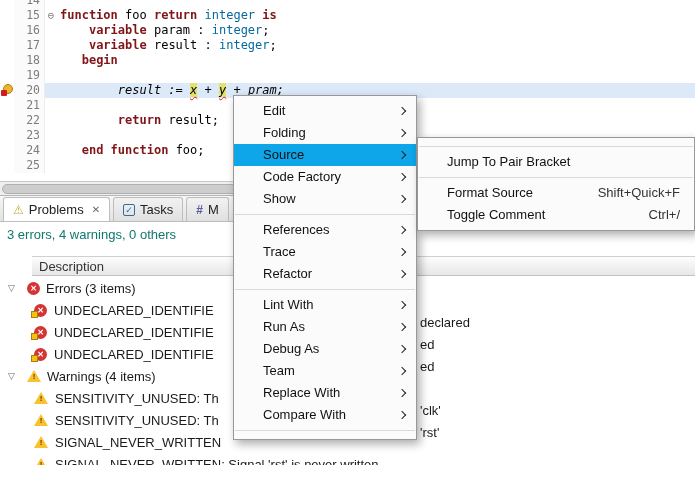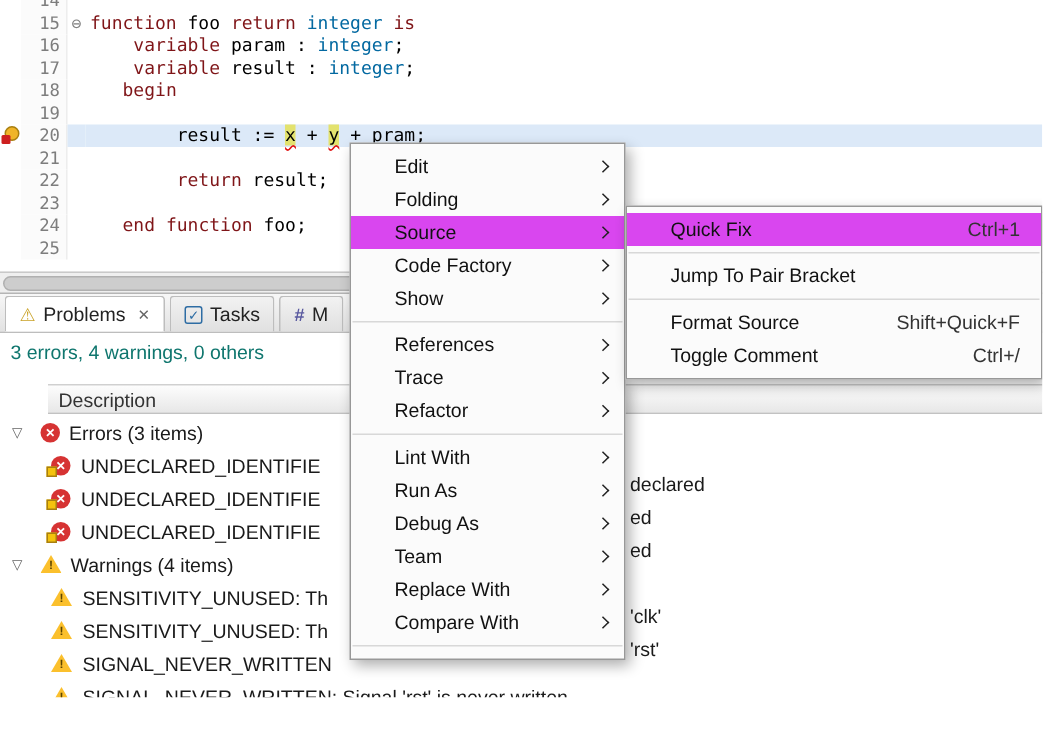--- a/index.html
+++ b/index.html
@@ -7,22 +7,22 @@
   .screen { position:relative; width:695px; height:465px; background:#fff; overflow:hidden;padding-left:44px; }
 
   
   .editor { position:absolute; top:0; left:0; width:695px; height:181px; overflow:hidden; background:#fff; z-index:1; }
   .elines { position:absolute; top:-7px; left:0; right:0; }
   .eline { display:flex; height:15px; line-height:15px; font-family:"DejaVu Sans Mono", monospace; font-size:12px; color:#000; }
   .annot { width:14px; flex:none; background:#fff; }
   .lnum { width:31px; flex:none; text-align:right; padding-right:4px; color:#7d7d7d; background:#fbfbfb; border-right:1px solid #ededed; font-size:11.5px; }
   .fold { width:12px; flex:none; text-align:center; color:#808080; font-size:11px; }
   .codetext { flex:1; white-space:pre; padding-left:3px; }
-  .eline.cur .codetext, .eline.cur .fold { background:#dce9f8; }
-  .tok-kw { color:#7f1518; font-weight:normal; }
+  .eline.cur .codetext, .eline.cur .fold { background:#dce9f8;font-style:italic; }
+  .tok-kw { color:#7f1518; font-weight:bold; }
   .tok-ty { color:#0369a1; }
   .tok-err, .tok-errocc { text-decoration-line:underline; text-decoration-style:wavy; text-decoration-color:#e01010; text-decoration-thickness:1px; text-underline-offset:2px; }
   .tok-errocc { background:#e3e26e; }
   .qfx { position:relative; display:inline-block; width:12px; height:13px; margin-left:1px; }
   .qfx::before { content:""; position:absolute; right:0; top:1px; width:8px; height:8px; border-radius:50%; background:#f0b428; border:1px solid #a87f10; }
   .qfx::after { content:""; position:absolute; left:0; bottom:0; width:6px; height:6px; background:#cd1f1f; border-radius:1px; }
 
   .hscroll { position:absolute; top:181px; left:0; width:695px; height:15px; background:#efefef; border-top:1px solid #c9c9c9; border-bottom:1px solid #b5b5b5; z-index:1; }
   .hthumb { position:absolute; left:2px; top:2px; height:10px; width:356px; background:#cdcdcd; border-radius:5px; border:1px solid #b0b0b0; }
 
@@ -46,21 +46,21 @@
   .eicon { display:inline-block; flex:none; width:13px; height:13px; border-radius:50%; background:#d63333; color:#fff; font-size:8px; line-height:13px; text-align:center; font-weight:bold; position:relative; }
   .prow.item .eicon::after { content:""; position:absolute; left:-3px; bottom:-1px; width:5px; height:5px; background:#f4c20d; border:1px solid #a87f10; }
   .wicon { display:inline-block; flex:none; width:14px; height:12px; background:#fbc02d; clip-path:polygon(50% 0,100% 100%,0 100%); position:relative; }
   .wex { position:absolute; left:0; right:0; bottom:0; text-align:center; font-size:8px; font-weight:bold; color:#5d4500; line-height:11px; }
 
   
   .menu { position:absolute; background:#fbfbfb; border:1px solid #989898; box-shadow:3px 4px 9px rgba(0,0,0,.33); padding:4px 0; font-size:13px; color:#111; }
   .ctx { left:233px; top:95px; width:184px; z-index:20; }
   .sub { left:417px; top:137px; width:278px; z-index:21; }
   .mi { position:relative; height:22px; line-height:22px; padding-left:29px; }
-  .mi.hl { background:#d946ef; }
+  .mi.hl { background:#0ea5e9; }
   .mshort { position:absolute; right:14px; color:#333; }
   .marrow { position:absolute; right:11px; top:8px; width:6px; height:6px; border-top:1.6px solid #222; border-right:1.6px solid #222; transform:rotate(45deg); }
   .msep { border-top:1px solid #d8d8d8; margin:4px 1px; }
 </style>
 </head>
 <body>
 
 <div class="screen">
 
   <div class="editor">
@@ -234,21 +234,20 @@
       <div class="msep"></div>
       <div class="mi"><span class="mlabel">Lint With</span><span class="marrow"></span></div>
       <div class="mi"><span class="mlabel">Run As</span><span class="marrow"></span></div>
       <div class="mi"><span class="mlabel">Debug As</span><span class="marrow"></span></div>
       <div class="mi"><span class="mlabel">Team</span><span class="marrow"></span></div>
       <div class="mi"><span class="mlabel">Replace With</span><span class="marrow"></span></div>
       <div class="mi"><span class="mlabel">Compare With</span><span class="marrow"></span></div>
       <div class="msep"></div>
     </div>
   <div class="menu sub" id="ctx-submenu">
-      <div class="mi hl"><span class="mlabel">Quick Fix</span><span class="mshort">Ctrl+1</span></div>
       <div class="msep"></div>
       <div class="mi"><span class="mlabel">Jump To Pair Bracket</span></div>
       <div class="msep"></div>
       <div class="mi"><span class="mlabel">Format Source</span><span class="mshort">Shift+Quick+F</span></div>
       <div class="mi"><span class="mlabel">Toggle Comment</span><span class="mshort">Ctrl+/</span></div>
     </div>
 
 </div>
 
 </body></html>

